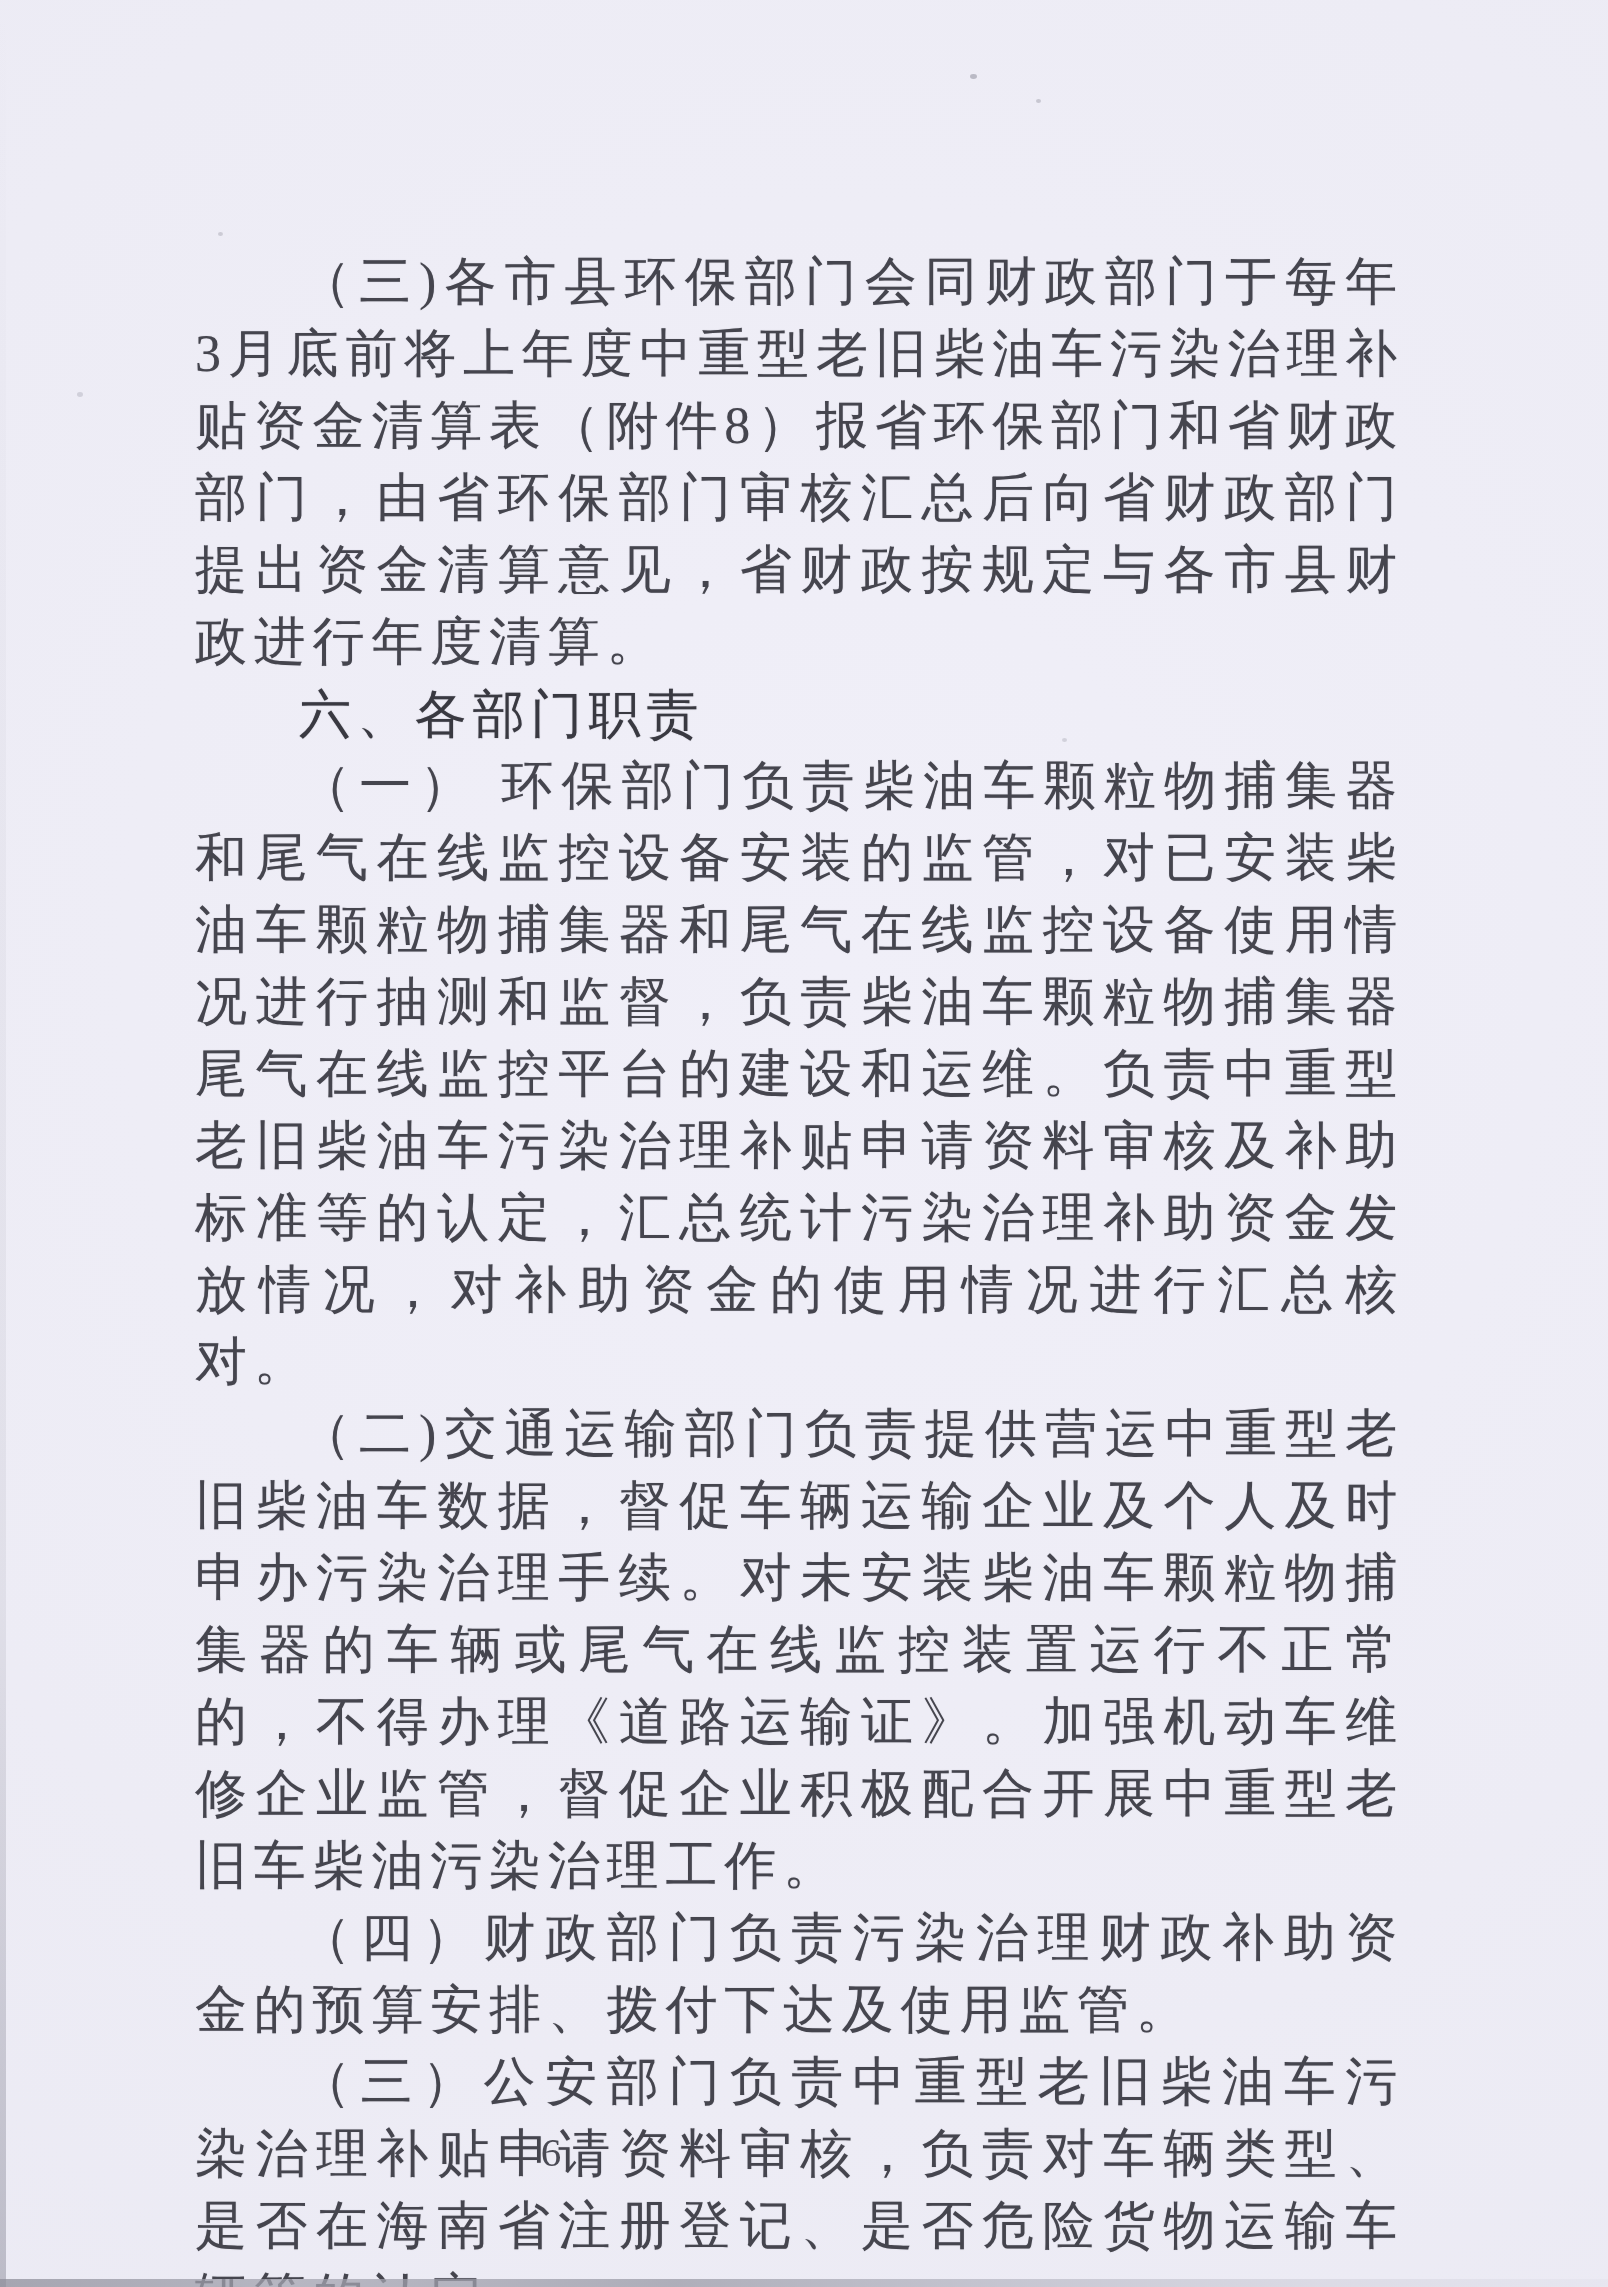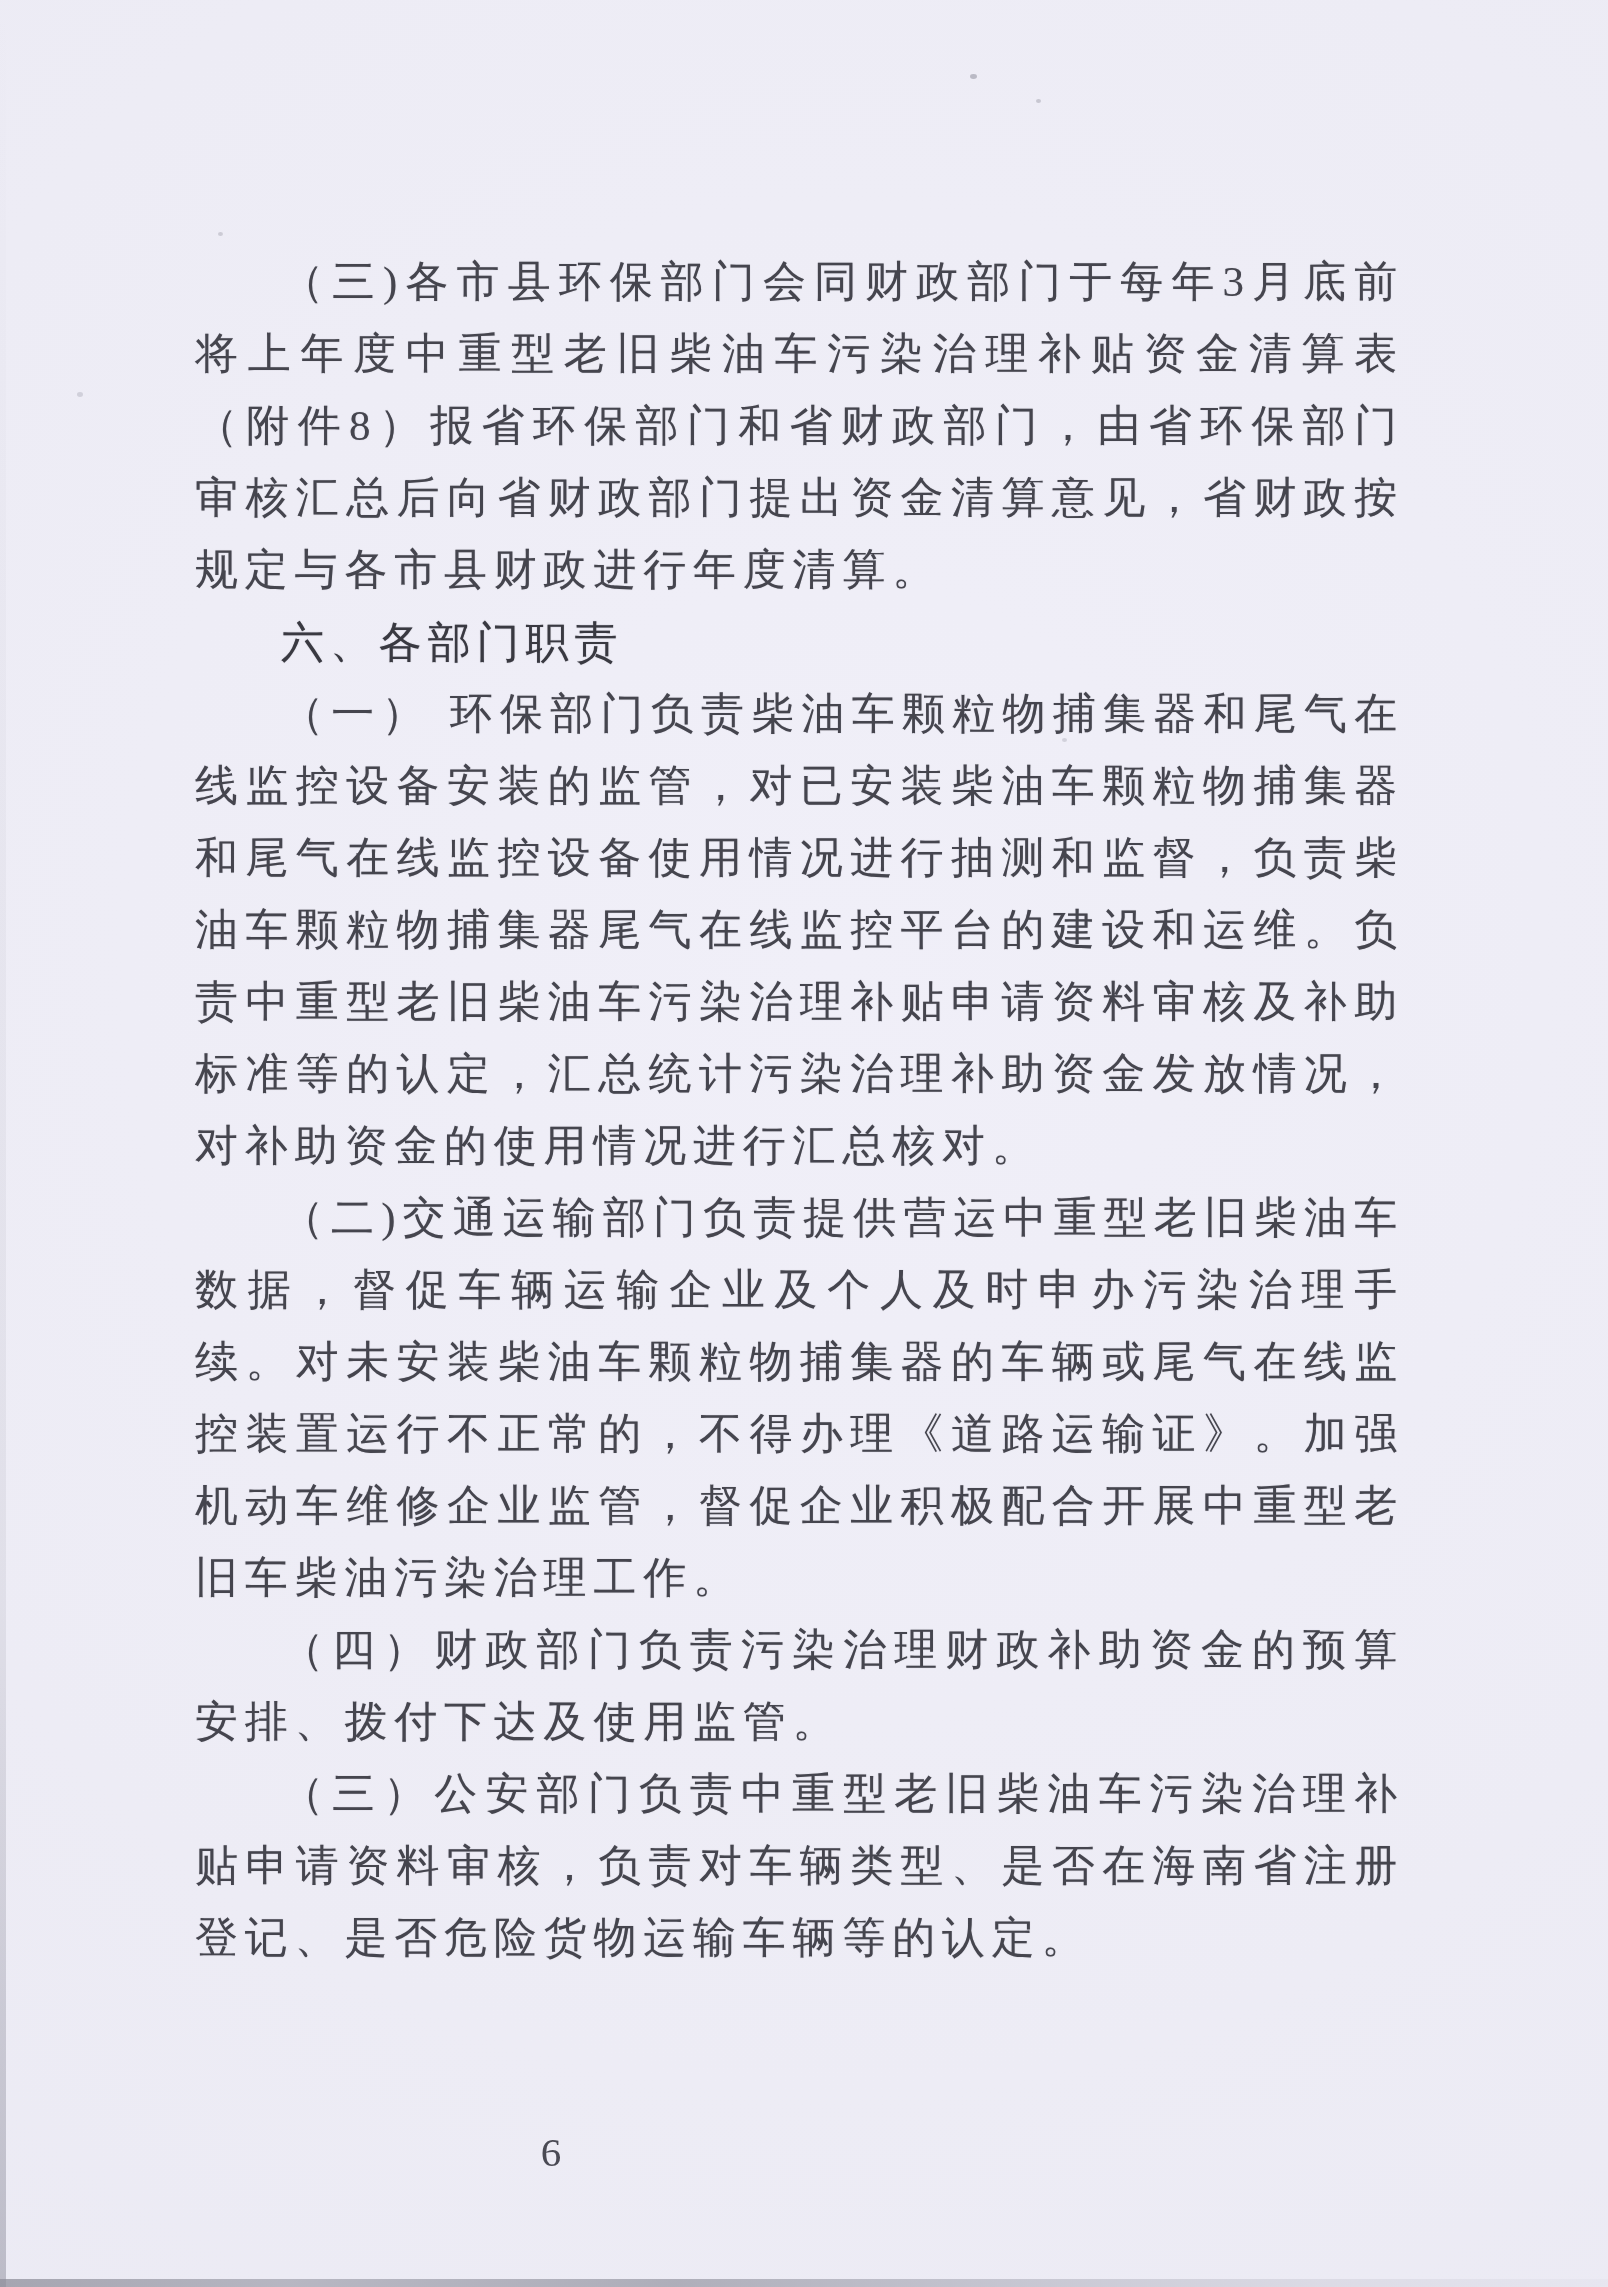--- a/index.html
+++ b/index.html
@@ -17,21 +17,21 @@
     color: #45454e;
   }
   .content {
     position: absolute;
     left: 195px;
     top: 246px;
     width: 1209px;
   }
   .content p {
     margin: 0;
-    font-size: 43px;
+    font-size: 52px;
     line-height: 72px;
     letter-spacing: 6.8px;
     text-align: justify;
     text-indent: 2em;
     color: #45454e;
     text-shadow: 0 0 1px rgba(70,70,80,0.35);
   }
   .content p.heading {
     font-family: "Liberation Sans", "DejaVu Sans", sans-serif;
     font-weight: normal;

